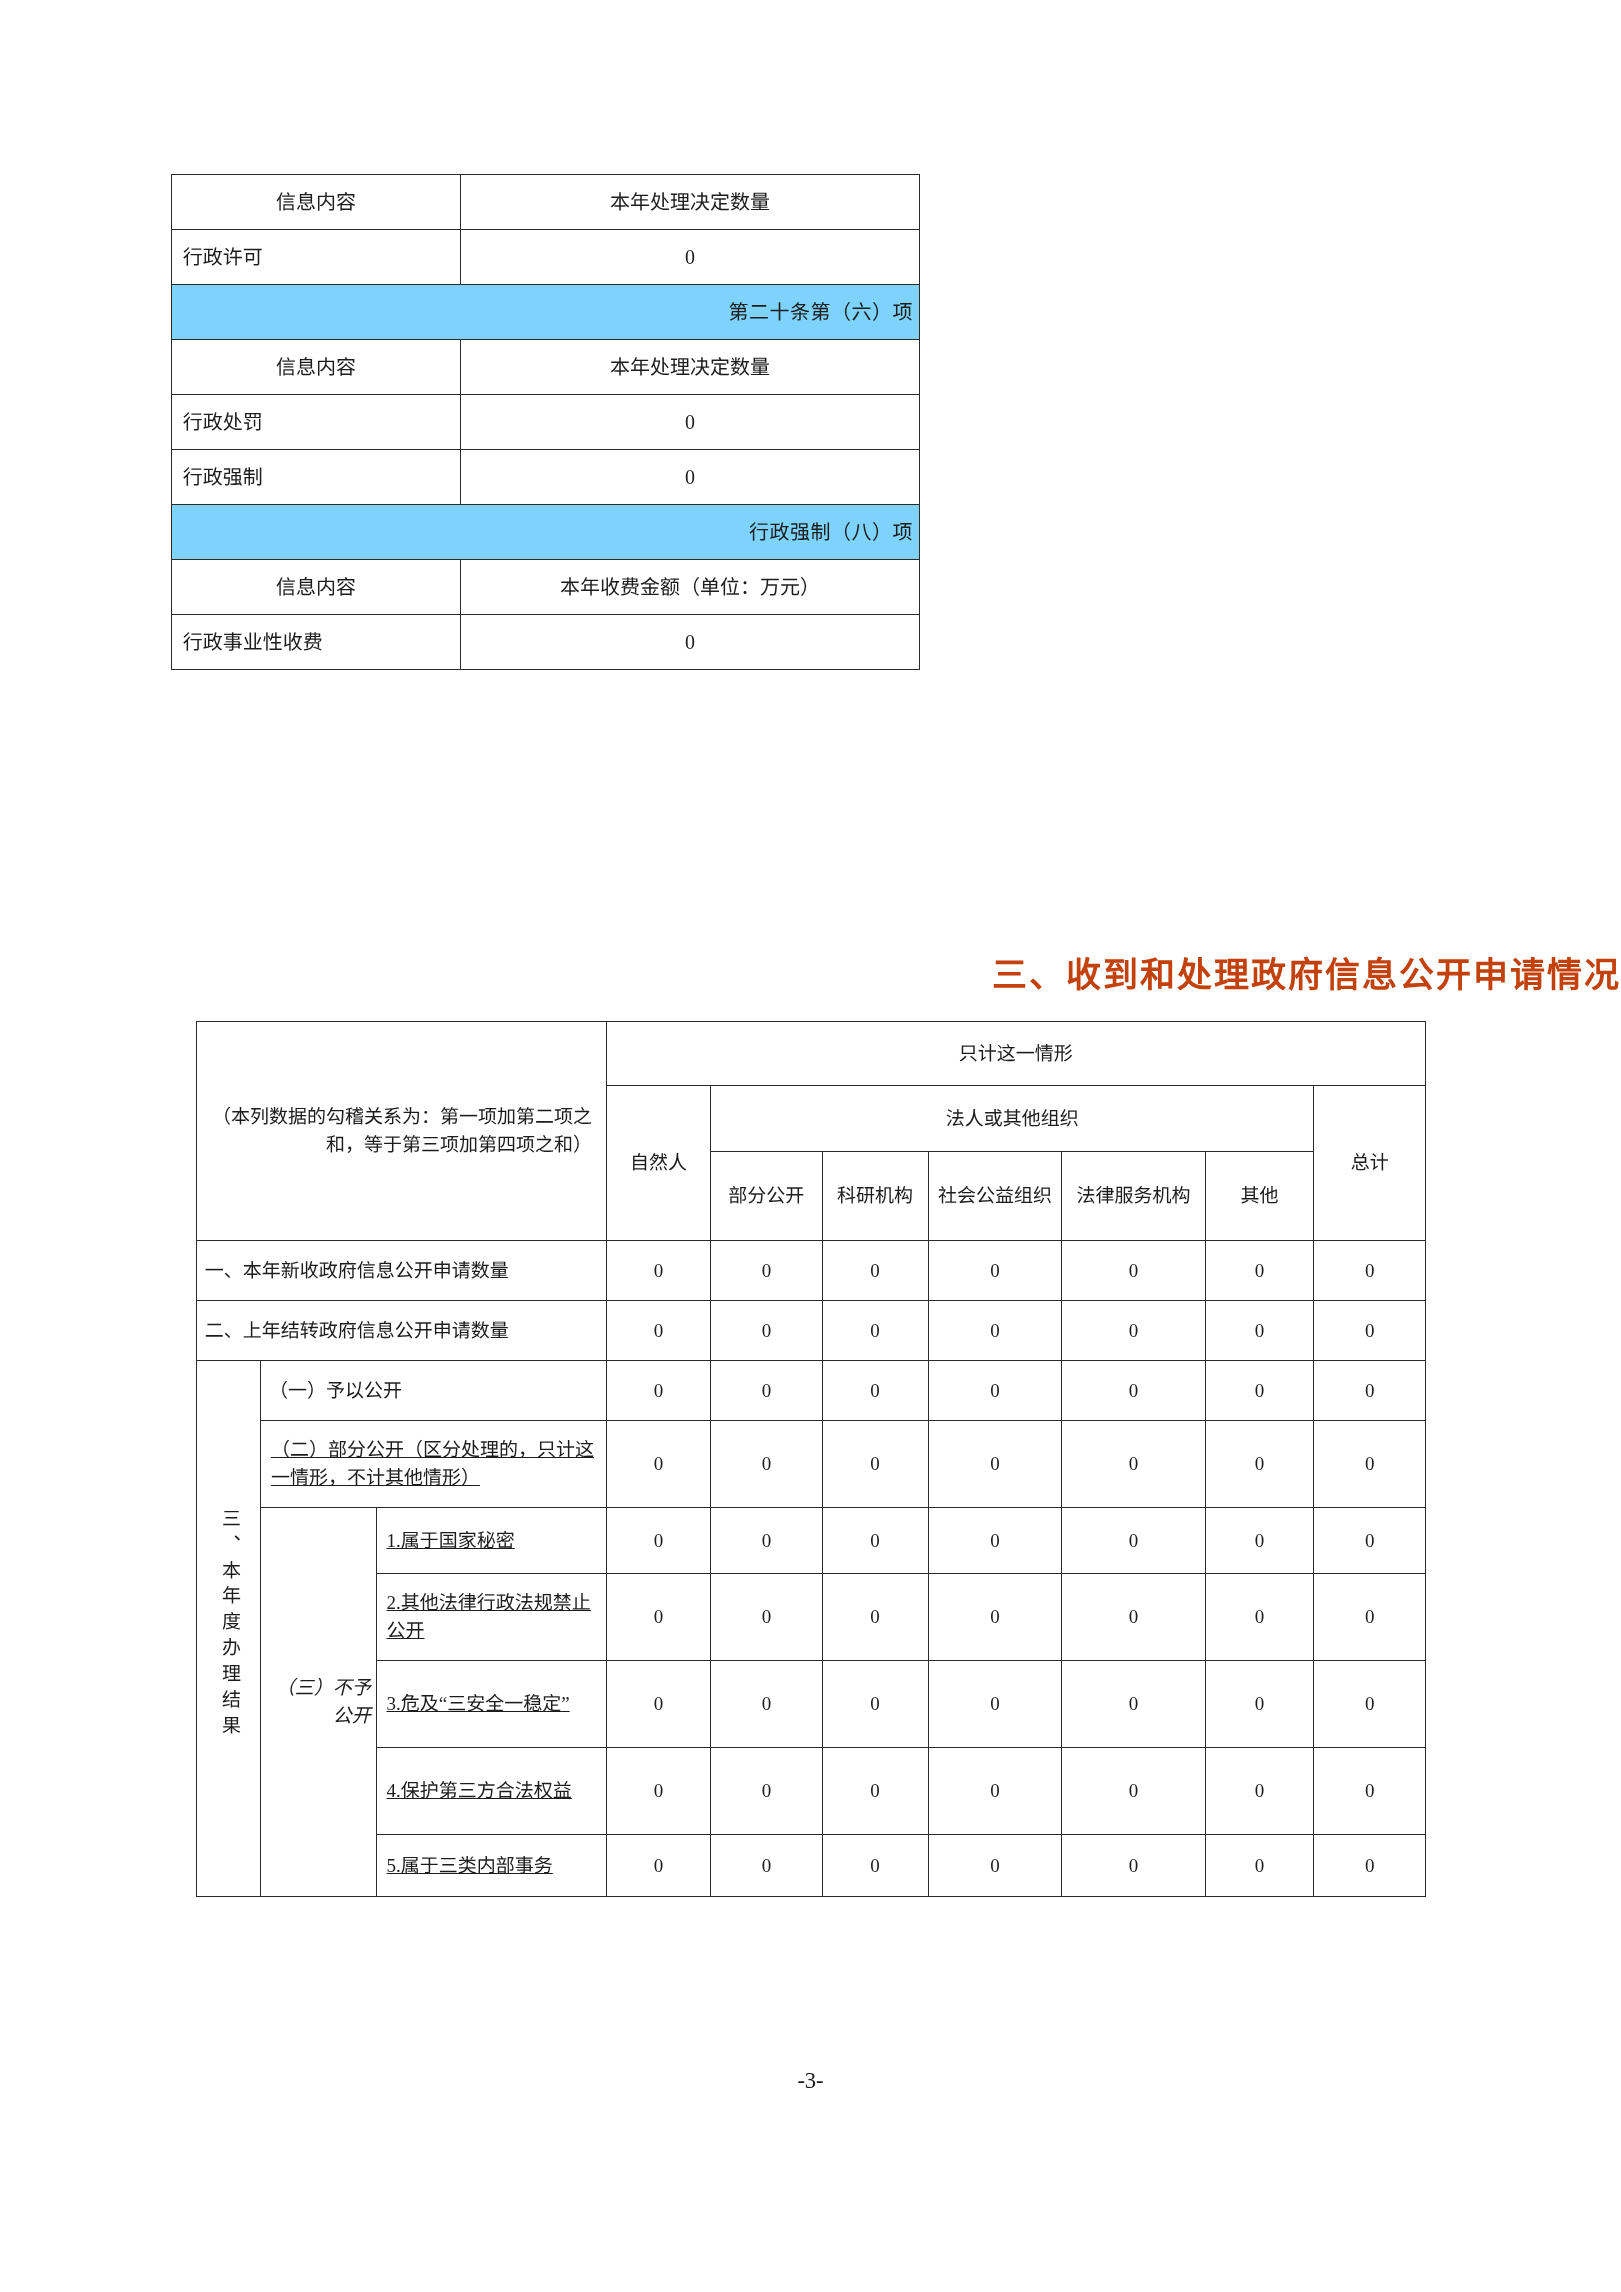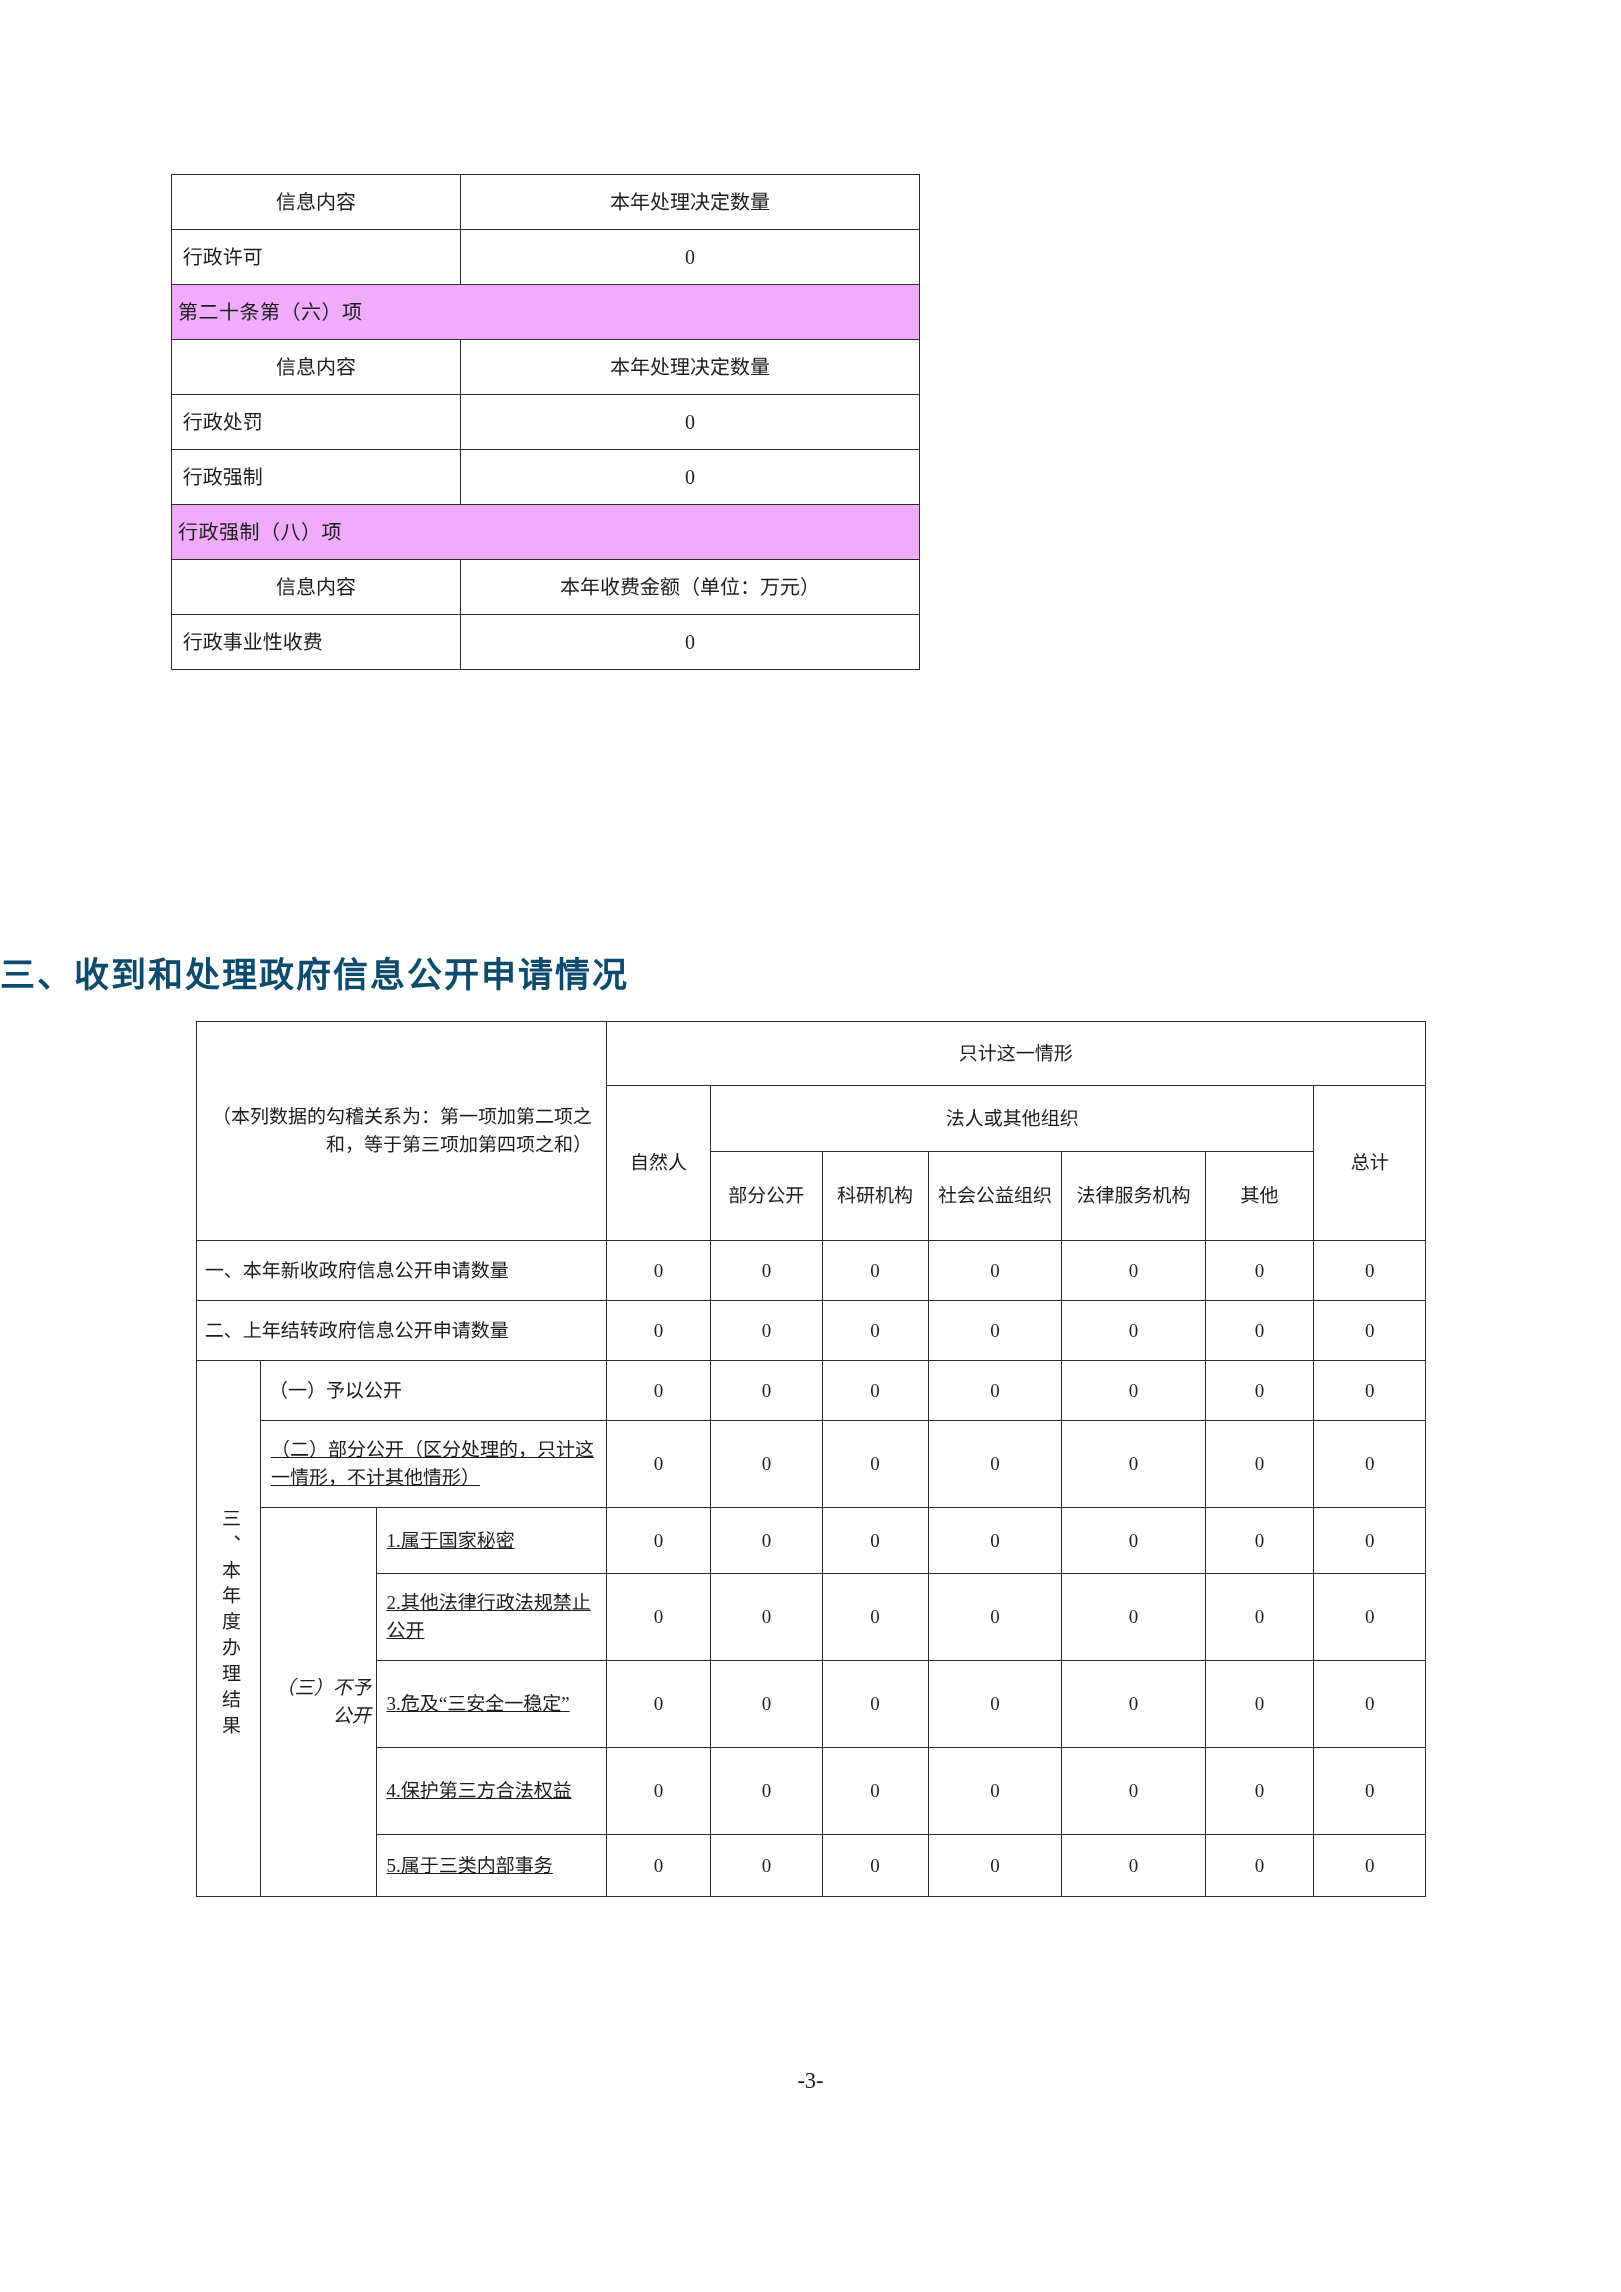--- a/index.html
+++ b/index.html
@@ -42,37 +42,37 @@
     line-height: 1.5;
     color: #1c1c1c;
     padding: 0 5.9px;
     vertical-align: middle;
     font-family: "Liberation Serif", "DejaVu Serif", serif;
   }
   .t1-wrap td { height: 54px; }
   .ctr { text-align: center; margin-top: 32px; }
   .lft { text-align: left; padding-left: 10.8px !important; }
   .bluebar {
-    background: #f0abfc;
-    text-align: left;
+    background: #7dd3fc;
+    text-align: right;
     letter-spacing: 0.5px;
   }
 
   
   .sec-heading {
     position: absolute;
     left: 0;
     top: 946px;
     width: 1621px;
-    text-align: left;
+    text-align: right;
     font-family: "Liberation Sans", "DejaVu Sans", sans-serif;
     font-weight: bold;
     font-size: 35px;
     letter-spacing: 2px;
-    color: #0c4a6e;
+    color: #c2410c;
   }
 
   
   .t2-wrap {
     position: absolute;
     left: 196px;
     top: 1021px;
     width: 1230px;
   }
   .t2-wrap table.doc td {

